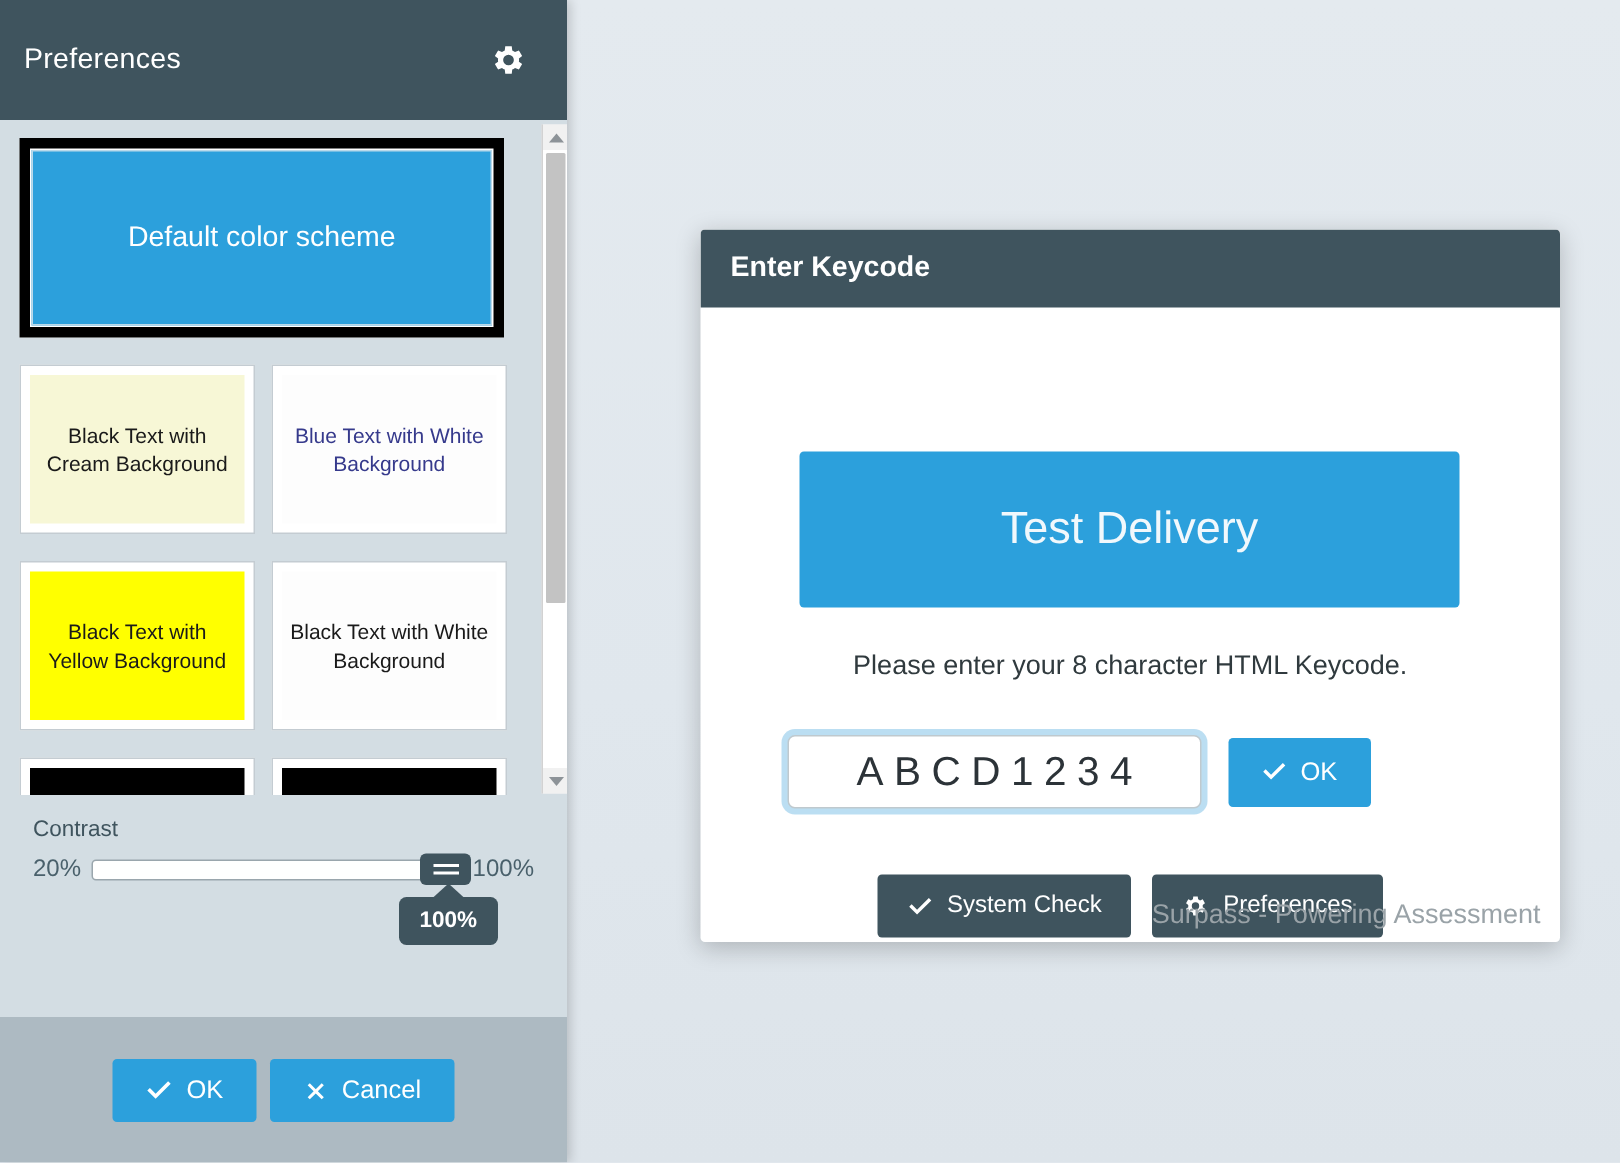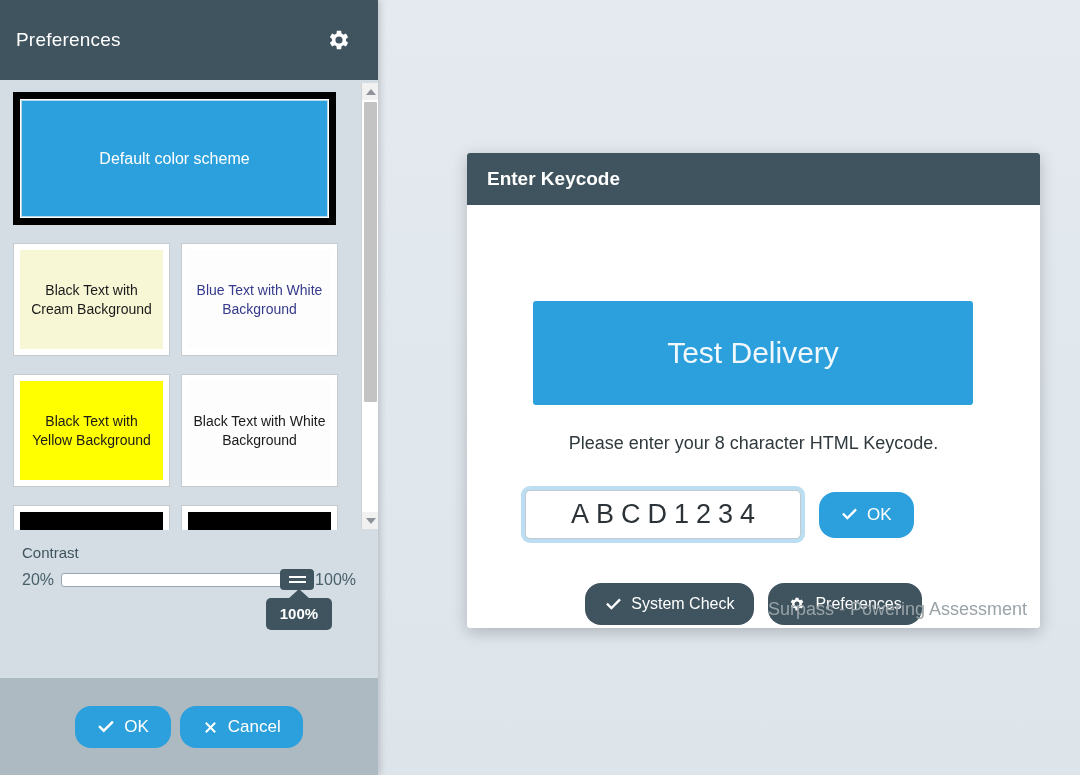--- a/index.html
+++ b/index.html
@@ -108,21 +108,21 @@
   }
 
   #card-default {
     width: 323px;
     height: 133px;
     margin-bottom: 18px;
   }
   #card-default .scheme-inner {
     background: #2ca0dc;
     color: #ffffff;
-    font-size: 16px;
+    font-size: 19px;
     border: 1px solid #b9d9ea;
   }
 
   .scheme-row {
     display: flex;
     gap: 11px;
     margin-bottom: 18px;
   }
   .scheme-row .scheme-card {
     width: 157px;
@@ -267,21 +267,21 @@
     gap: 9px;
     padding-top: 28px;
   }
 
   
   .btn {
     display: inline-flex;
     align-items: center;
     gap: 9px;
     border: none;
-    border-radius: 16px;
+    border-radius: 3px;
     font-family: "Liberation Sans", sans-serif;
     cursor: pointer;
     white-space: nowrap;
   }
   .btn-blue {
     background: #2ca0dc;
     color: #ffffff;
   }
   .btn-dark {
     background: #3f545e;

